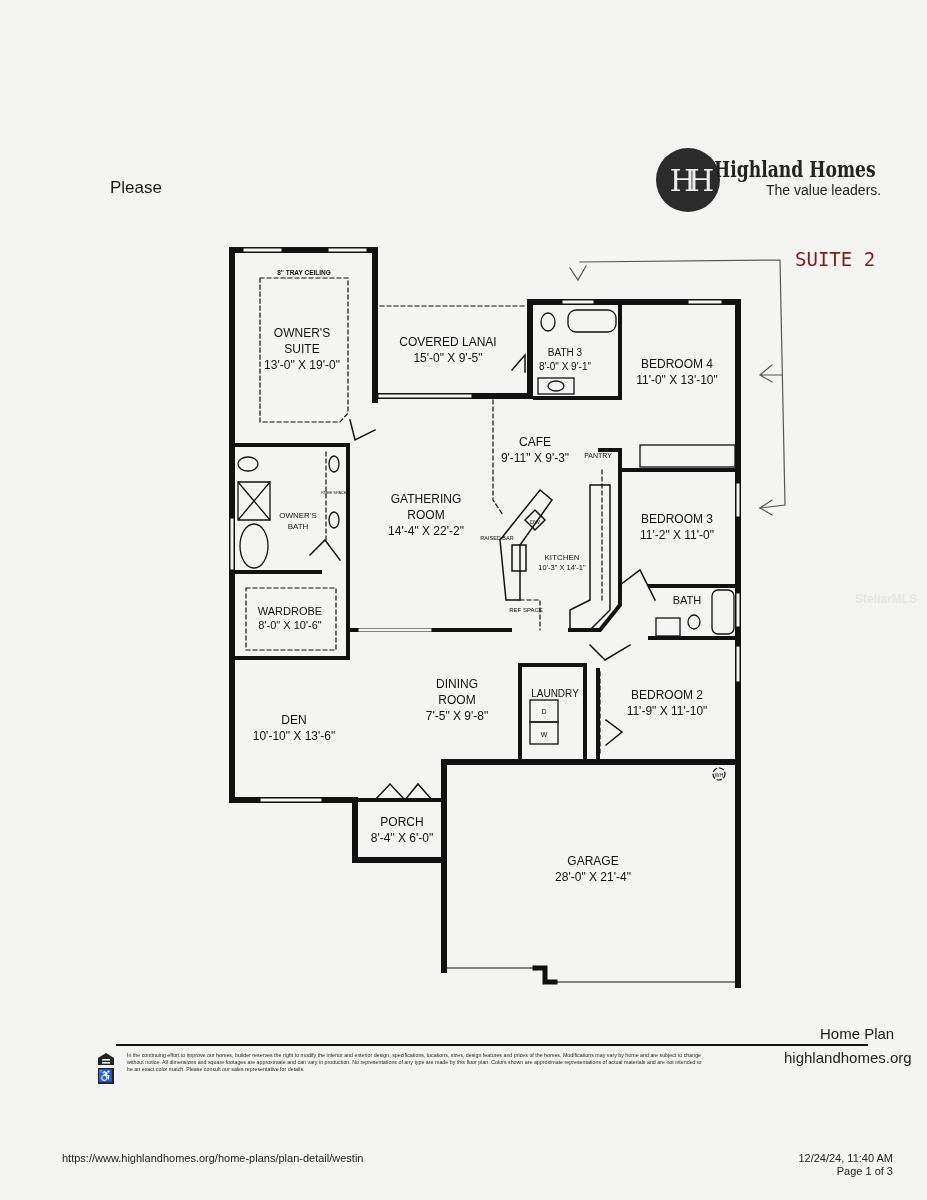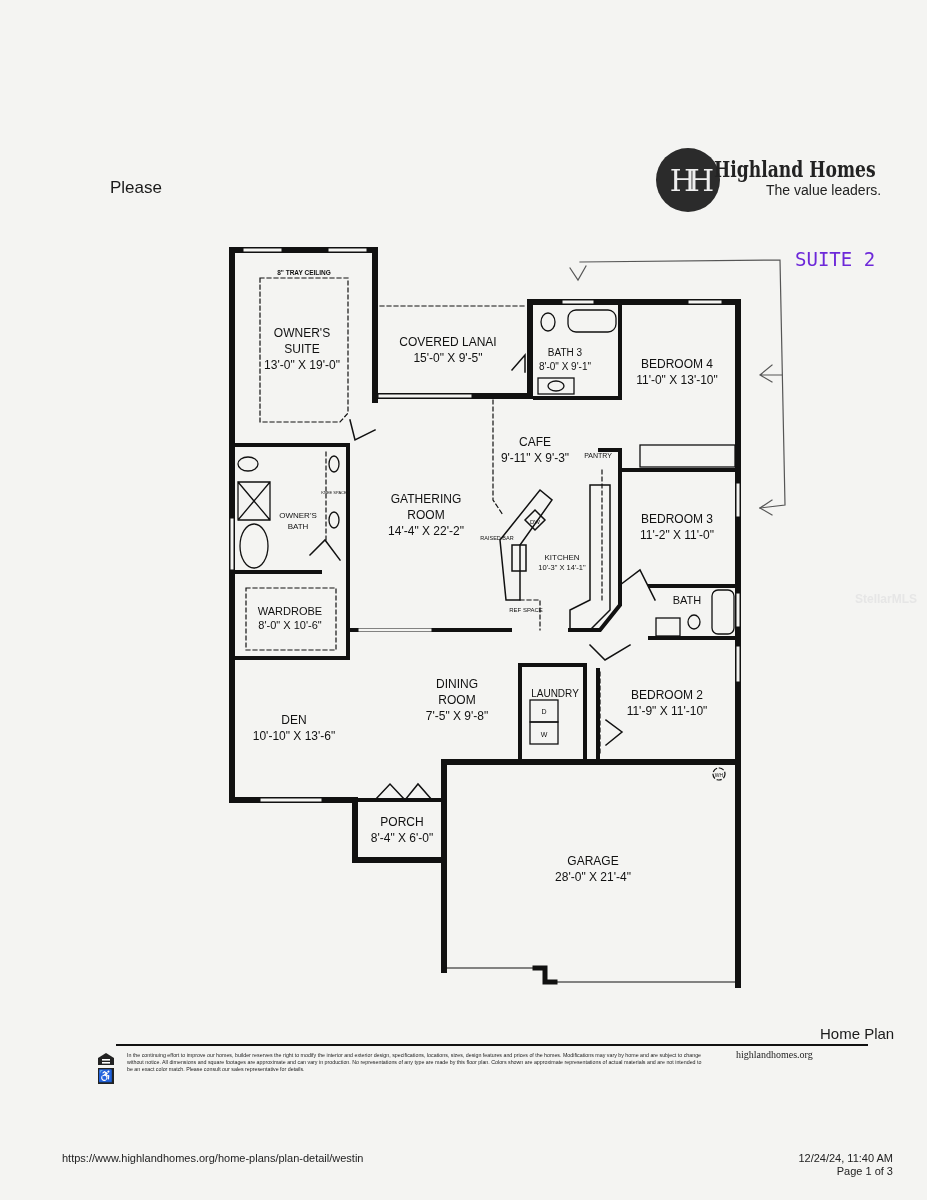--- a/index.html
+++ b/index.html
@@ -3,25 +3,25 @@
 <meta charset="utf-8">
 <style>
   html, body { margin:0; padding:0; background:#f4f4f2; }
   body { width:927px; height:1200px; position:relative; overflow:hidden; font-family:"Liberation Sans", sans-serif; color:#1a1a1a; }
   .abs { position:absolute; }
   .plan-title { left:110px; top:178px; font-size:17px; }
   .logo { left:656px; top:136px; width:220px; height:66px; }
   .logo-badge { position:absolute; left:0; top:12px; width:64px; height:64px; border-radius:50%; background:#2b2b2b; color:#eee; font-family:"DejaVu Serif", serif; font-size:30px; display:flex; align-items:center; justify-content:center; letter-spacing:-8px; }
   .logo-name { position:absolute; left:58px; top:20px; font-family:"DejaVu Serif", serif; font-weight:bold; font-size:22px; transform:scaleX(0.78); transform-origin:left; white-space:nowrap; color:#222; }
   .logo-tag { position:absolute; left:110px; top:46px; font-size:14px; color:#222; white-space:nowrap; }
-  .hand { font-family:"DejaVu Sans Mono", monospace; font-size:19px; color:#6d28d9; }
+  .hand { font-family:"DejaVu Sans Mono", monospace; font-size:19px; color:#7f1d1d; }
   svg text { font-family:"Liberation Sans", sans-serif; fill:#111; }
   .footer-title { left:786px; top:1025px; font-size:15px;margin-left:34px; }
   .footer-rule { left:116px; top:1044px; width:752px; height:2px; background:#111; }
-  .footer-url { left:736px; top:1049px; font-size:10px; color:#222;font-family:Liberation Serif, serif; }
+  .footer-url { left:784px; top:1049px; font-size:15px; color:#222; }
   .disclaimer { left:127px; top:1052px; width:580px; font-size:5.3px; line-height:6.8px; color:#222; }
   .eh-icon { left:97px; top:1052px; width:18px; height:14px; }
   .ada-icon { left:98px; top:1068px; width:16px; height:16px; background:#222; color:#fff; font-size:12px; text-align:center; line-height:16px; }
   .print-url { left:62px; top:1152px; font-size:11px; color:#222;text-align:right; }
   .print-date { right:34px; top:1152px; font-size:11px; color:#222; text-align:right; }
   .print-page { right:34px; top:1165px; font-size:11px; color:#222; text-align:right; }
   .watermark { left:855px; top:592px; font-size:12px; color:#e6e6e6; font-weight:bold; }
 </style>
 </head>
 <body>

